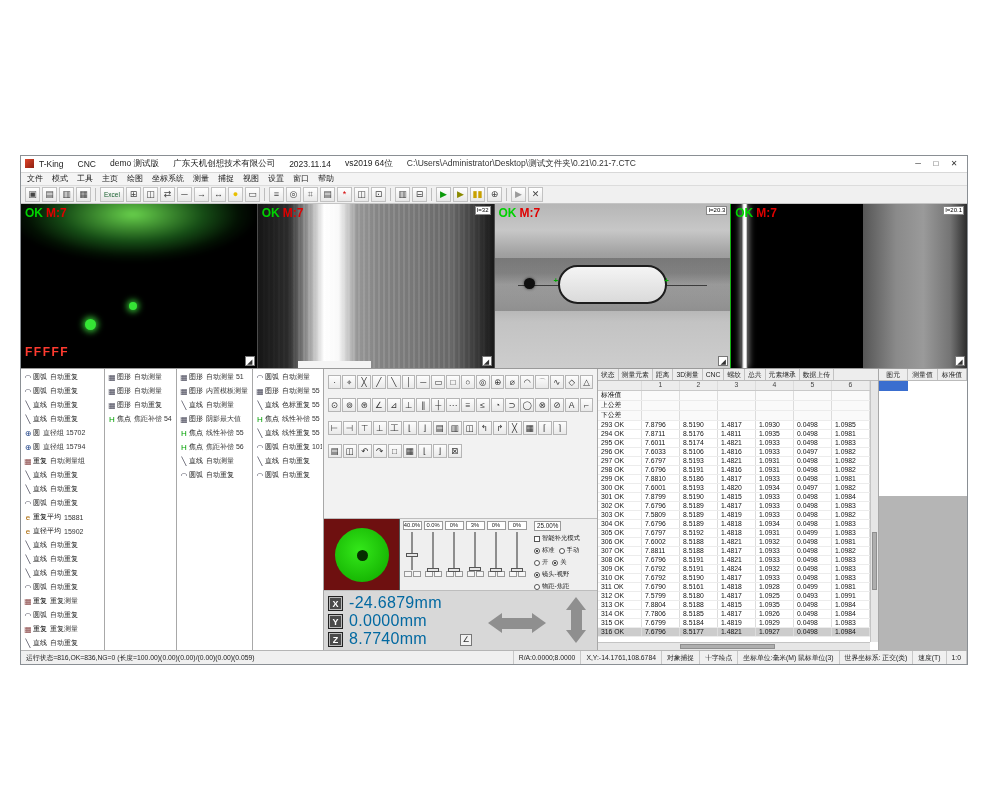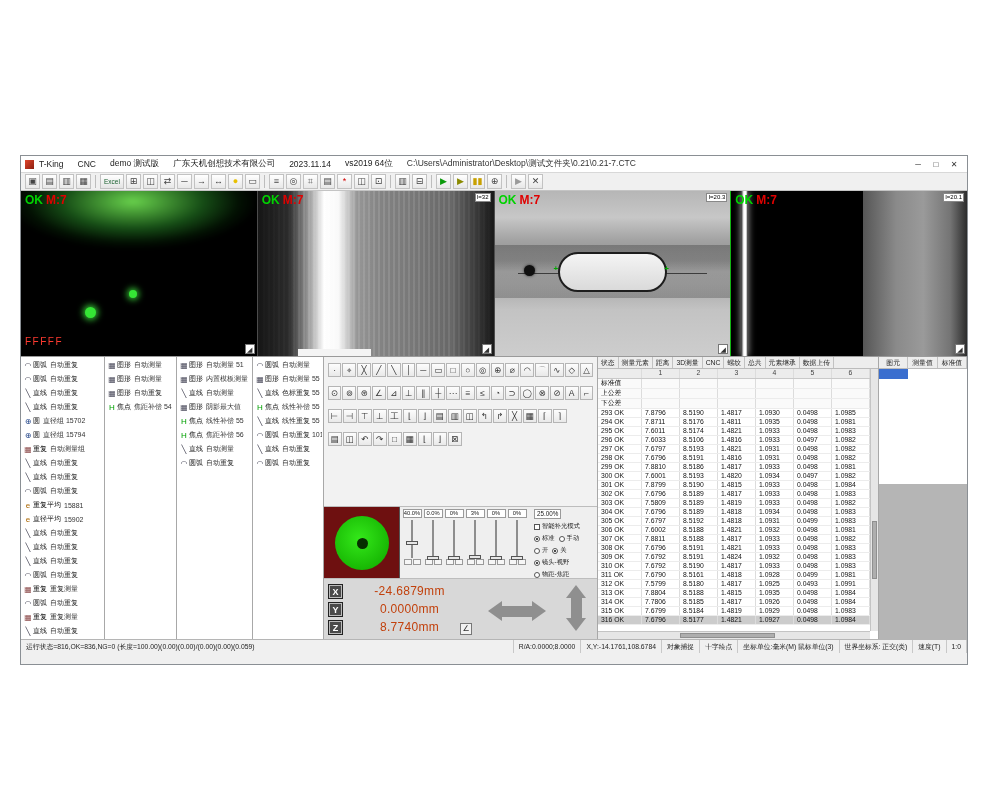--- a/index.html
+++ b/index.html
@@ -39,21 +39,21 @@
   
   .cams{height:166px;display:flex;background:#000;border-bottom:1px solid #9a9a9a;}
   .cam{flex:1;position:relative;overflow:hidden;border-right:1px solid #4c4c4c;background:#000;}
   .cam:last-child{border-right:none;}
   .cam.selected{outline:2px solid #12b412;outline-offset:-2px;z-index:2;}
   .cam-label{position:absolute;top:2px;left:4px;display:flex;gap:3px;z-index:5;}
   .cam-ok{color:#00d200;font-weight:bold;font-size:12px;}
   .cam-m{color:#e00000;font-weight:bold;font-size:12px;}
   .cam-tag{position:absolute;top:2px;right:3px;background:#fff;border:1px solid #888;
            color:#000;font-size:6px;line-height:7px;padding:0 1px;z-index:5;}
-  .cam-extra{position:absolute;left:4px;bottom:9px;color:#ff3b30;font-weight:normal;font-size:10px;
+  .cam-extra{position:absolute;left:4px;bottom:9px;color:#ff3b30;font-weight:bold;font-size:12px;
              letter-spacing:1.5px;z-index:5;}
   .cam-resize{position:absolute;right:2px;bottom:2px;width:10px;height:10px;background:#fff;
               border:1px solid #777;color:#333;font-size:7px;line-height:9px;text-align:center;z-index:5;}
 
   
   .c1-glow{position:absolute;left:-10%;top:-52px;width:120%;height:120px;pointer-events:none;
            background:radial-gradient(ellipse 55% 50% at 48% 52%,rgba(110,220,80,.95),
            rgba(40,140,40,.55) 45%,rgba(10,60,10,.28) 68%,transparent 80%);filter:blur(2px);}
   .c1-dot{position:absolute;background:#35e535;border-radius:50%;box-shadow:0 0 6px 2px rgba(70,255,70,.75);}
   .c1-d1{left:27%;top:70%;width:11px;height:11px;}
@@ -126,21 +126,21 @@
          margin:0 2px 0 0;position:relative;}
   .radio.sel:after{content:"";position:absolute;left:1px;top:1px;width:2px;height:2px;border-radius:50%;background:#111;}
   .lo-lab{margin-right:4px;}
 
   
   #dro{flex:1;display:flex;background:#d8d8d8;position:relative;}
   #dro-rows{width:152px;padding:3px 0 0 4px;}
   .dro-row{display:flex;align-items:center;height:18px;}
   .dro-axis{flex:none;width:15px;height:15px;background:#4a4a4a;color:#fff;font-size:9px;font-weight:bold;
             text-align:center;line-height:14px;border:1px solid #222;box-shadow:inset 0 0 0 1px #bbb;margin-right:6px;}
-  .dro-val{flex:1;text-align:center;font-size:12px;color:#c2410c;letter-spacing:.3px;padding-right:6px;}
+  .dro-val{flex:1;text-align:left;font-size:16px;color:#0369a1;letter-spacing:.3px;padding-right:6px;}
   #angle-btn{position:absolute;left:136px;bottom:4px;width:12px;height:12px;border:1px solid #777;
              background:#f2f2f2;font-size:8px;line-height:10px;text-align:center;color:#333;padding:0;}
   #dro-arrows{flex:1;position:relative;}
   .ah{position:absolute;left:12px;top:22px;display:flex;align-items:center;}
   .ah .tl{width:0;height:0;border-top:10px solid transparent;border-bottom:10px solid transparent;border-right:14px solid #8f8f8f;}
   .ah .bar{width:30px;height:11px;background:#8f8f8f;}
   .ah .tr{width:0;height:0;border-top:10px solid transparent;border-bottom:10px solid transparent;border-left:14px solid #8f8f8f;}
   .av{position:absolute;left:90px;top:6px;display:flex;flex-direction:column;align-items:center;}
   .av .tu{width:0;height:0;border-left:10px solid transparent;border-right:10px solid transparent;border-bottom:13px solid #8f8f8f;}
   .av .vbar{width:11px;height:20px;background:#8f8f8f;}
@@ -192,20 +192,34 @@
     <span class="tseg">2023.11.14</span>
     <span class="tseg">vs2019 64位</span>
     <span class="tseg path">C:\Users\Administrator\Desktop\测试文件夹\0.21\0.21-7.CTC</span>
     <span class="win-btns">
       <span class="win-btn">─</span>
       <span class="win-btn">□</span>
       <span class="win-btn">✕</span>
     </span>
   </div>
 
+  <div class="menubar" id="menu-bar">
+      <span class="menu-item">文件</span>
+      <span class="menu-item">模式</span>
+      <span class="menu-item">工具</span>
+      <span class="menu-item">主页</span>
+      <span class="menu-item">绘图</span>
+      <span class="menu-item">坐标系统</span>
+      <span class="menu-item">测量</span>
+      <span class="menu-item">捕捉</span>
+      <span class="menu-item">视图</span>
+      <span class="menu-item">设置</span>
+      <span class="menu-item">窗口</span>
+      <span class="menu-item">帮助</span>
+    </div>
 
   <div class="toolbar" id="toolbar">
       <button class="tb-btn">▣</button>
       <button class="tb-btn">▤</button>
       <button class="tb-btn">▥</button>
       <button class="tb-btn">▦</button>
       <span class="tb-sep"></span>
       <button class="tb-chip">Excel</button>
       <button class="tb-btn">⊞</button>
       <button class="tb-btn">◫</button>

